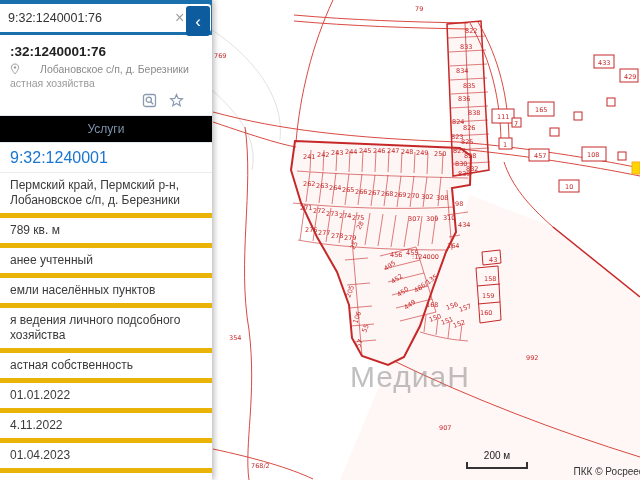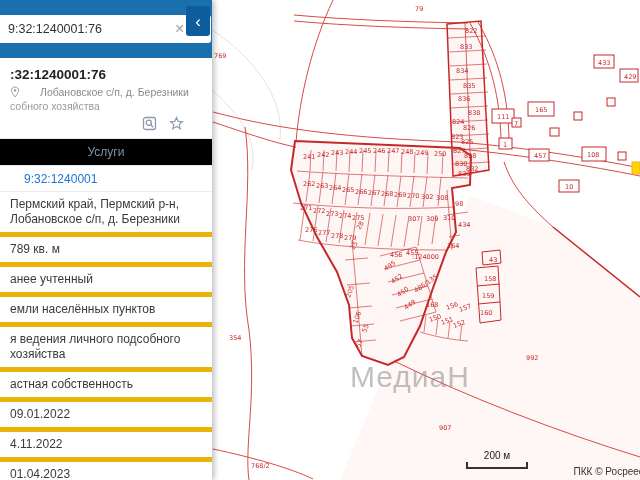--- a/index.html
+++ b/index.html
@@ -16,38 +16,38 @@
   .scalebar{position:absolute;left:466px;top:450px;z-index:2;text-align:center;}
   .scalebar .lbl{font-size:10px;color:#222;margin-bottom:1px;}
   .scalebar .bar{width:58px;height:5px;border-left:2px solid #333;
                  border-right:2px solid #333;border-bottom:2px solid #333;margin:0 auto;}
   .attribution{position:absolute;right:-14px;bottom:3px;font-size:10px;color:#333;
                white-space:nowrap;z-index:2;}
 
   
   .panel{position:absolute;left:0;top:0;width:212px;height:480px;background:#fff;
          z-index:3;box-shadow:2px 0 6px rgba(0,0,0,.28);}
-  .panel-header{height:58px;background:#1a6fad;display:flex;align-items:center;position:relative;}
+  .panel-header{height:35px;background:#1a6fad;display:flex;align-items:center;position:relative;}
   .search-box{flex:1;height:28px;margin:7px 32px 7px 0;background:#fff;border-radius:0 3px 3px 0;
               display:flex;align-items:center;padding:0 4px 0 6px;}
   .search-box input{border:none;outline:none;flex:1;font-size:12.5px;color:#333;min-width:0;
                     font-family:"Liberation Sans",sans-serif;background:transparent;}
   .clear-btn{color:#9e9e9e;font-size:16px;line-height:1;padding:0 4px;cursor:pointer;background:none;border:none;}
   .mag-btn{background:none;border:none;padding:0 2px;cursor:pointer;display:flex;align-items:center;}
   .collapse-btn{position:absolute;right:2px;top:6px;width:24px;height:30px;background:#0d5c9e;
                 border:none;border-radius:3px;color:#fff;font-size:17px;line-height:1;cursor:pointer;}
   .panel-body{font-size:12px;color:#333;}
   .obj-title{font-weight:bold;font-size:13.5px;color:#222;padding:9px 10px 2px 10px;}
   .loc-row{display:flex;align-items:center;gap:20px;padding:2px 10px 0 10px;color:#8a8a8a;font-size:10.5px;}
   .loc2{padding:2px 10px 0 10px;color:#9a9a9a;font-size:10.5px;}
   .icon-row{display:flex;justify-content:flex-end;gap:12px;padding:4px 28px 4px 10px;}
   .icon-btn{background:none;border:none;padding:0;cursor:pointer;display:flex;}
   .services-tab{background:#000000;color:#7e93ad;font-size:12px;text-align:center;
                 padding:6px 0;margin-top:3px;border-top:1px solid #e3e8ef;border-bottom:1px solid #e3e8ef;cursor:pointer;}
-  .quarter-link{display:block;color:#1976d2;font-size:12px;padding:6px 10px 5px 24px;
+  .quarter-link{display:block;color:#1976d2;font-size:16px;padding:6px 10px 5px 10px;
                 text-decoration:none;border-bottom:1px solid #ececec;cursor:pointer;}
   .attr-row{padding:5px 10px;border-bottom:5px solid #eab308;line-height:15px;color:#3a3a3a;}
 </style>
 </head>
 <body>
 
 <div class="screen">
 
   <svg id="map-svg" width="640" height="480" viewBox="0 0 640 480">
     <rect x="0" y="0" width="640" height="480" fill="#ffffff"></rect>
@@ -237,21 +237,21 @@
     <div class="panel-body">
       <div class="obj-title">:32:1240001:76</div>
 
       <div class="loc-row">
         <svg width="10" height="12" viewBox="0 0 10 12">
           <path d="M5,1 C7.2,1 8.6,2.6 8.6,4.4 C8.6,6.8 5,11 5,11 C5,11 1.4,6.8 1.4,4.4 C1.4,2.6 2.8,1 5,1 Z" stroke="#9a9a9a" fill="none" stroke-width="1"></path>
           <circle cx="5" cy="4.4" r="1.2" fill="#9a9a9a"></circle>
         </svg>
         <span>Лобановское с/п, д. Березники</span>
       </div>
-      <div class="loc2">собного хозяйства</div>
+      <div class="loc2">астная хозяйства</div>
 
       <div class="icon-row">
         <button class="icon-btn">
           <svg width="15" height="15" viewBox="0 0 15 15">
             <rect x="1.5" y="1.5" width="12" height="12" rx="2" stroke="#8a9ab0" fill="none" stroke-width="1.3"></rect>
             <circle cx="6.8" cy="6.8" r="2.6" stroke="#8a9ab0" fill="none" stroke-width="1.3"></circle>
             <line x1="8.8" y1="8.8" x2="11.2" y2="11.2" stroke="#8a9ab0" stroke-width="1.3"></line>
           </svg>
         </button>
         <button class="icon-btn">
@@ -264,19 +264,19 @@
       <div class="services-tab">Услуги</div>
 
       <a class="quarter-link">9:32:1240001</a>
 
       <div class="attr-row">Пермский край, Пермский р-н, Лобановское с/п, д. Березники</div>
       <div class="attr-row">789 кв. м</div>
       <div class="attr-row">анее учтенный</div>
       <div class="attr-row">емли населённых пунктов</div>
       <div class="attr-row">я ведения личного подсобного хозяйства</div>
       <div class="attr-row">астная собственность</div>
-      <div class="attr-row">09.01.2022</div>
+      <div class="attr-row">01.01.2022</div>
       <div class="attr-row">4.11.2022</div>
       <div class="attr-row">01.04.2023</div>
     </div>
   </div>
 
 </div>
 
 </body></html>

